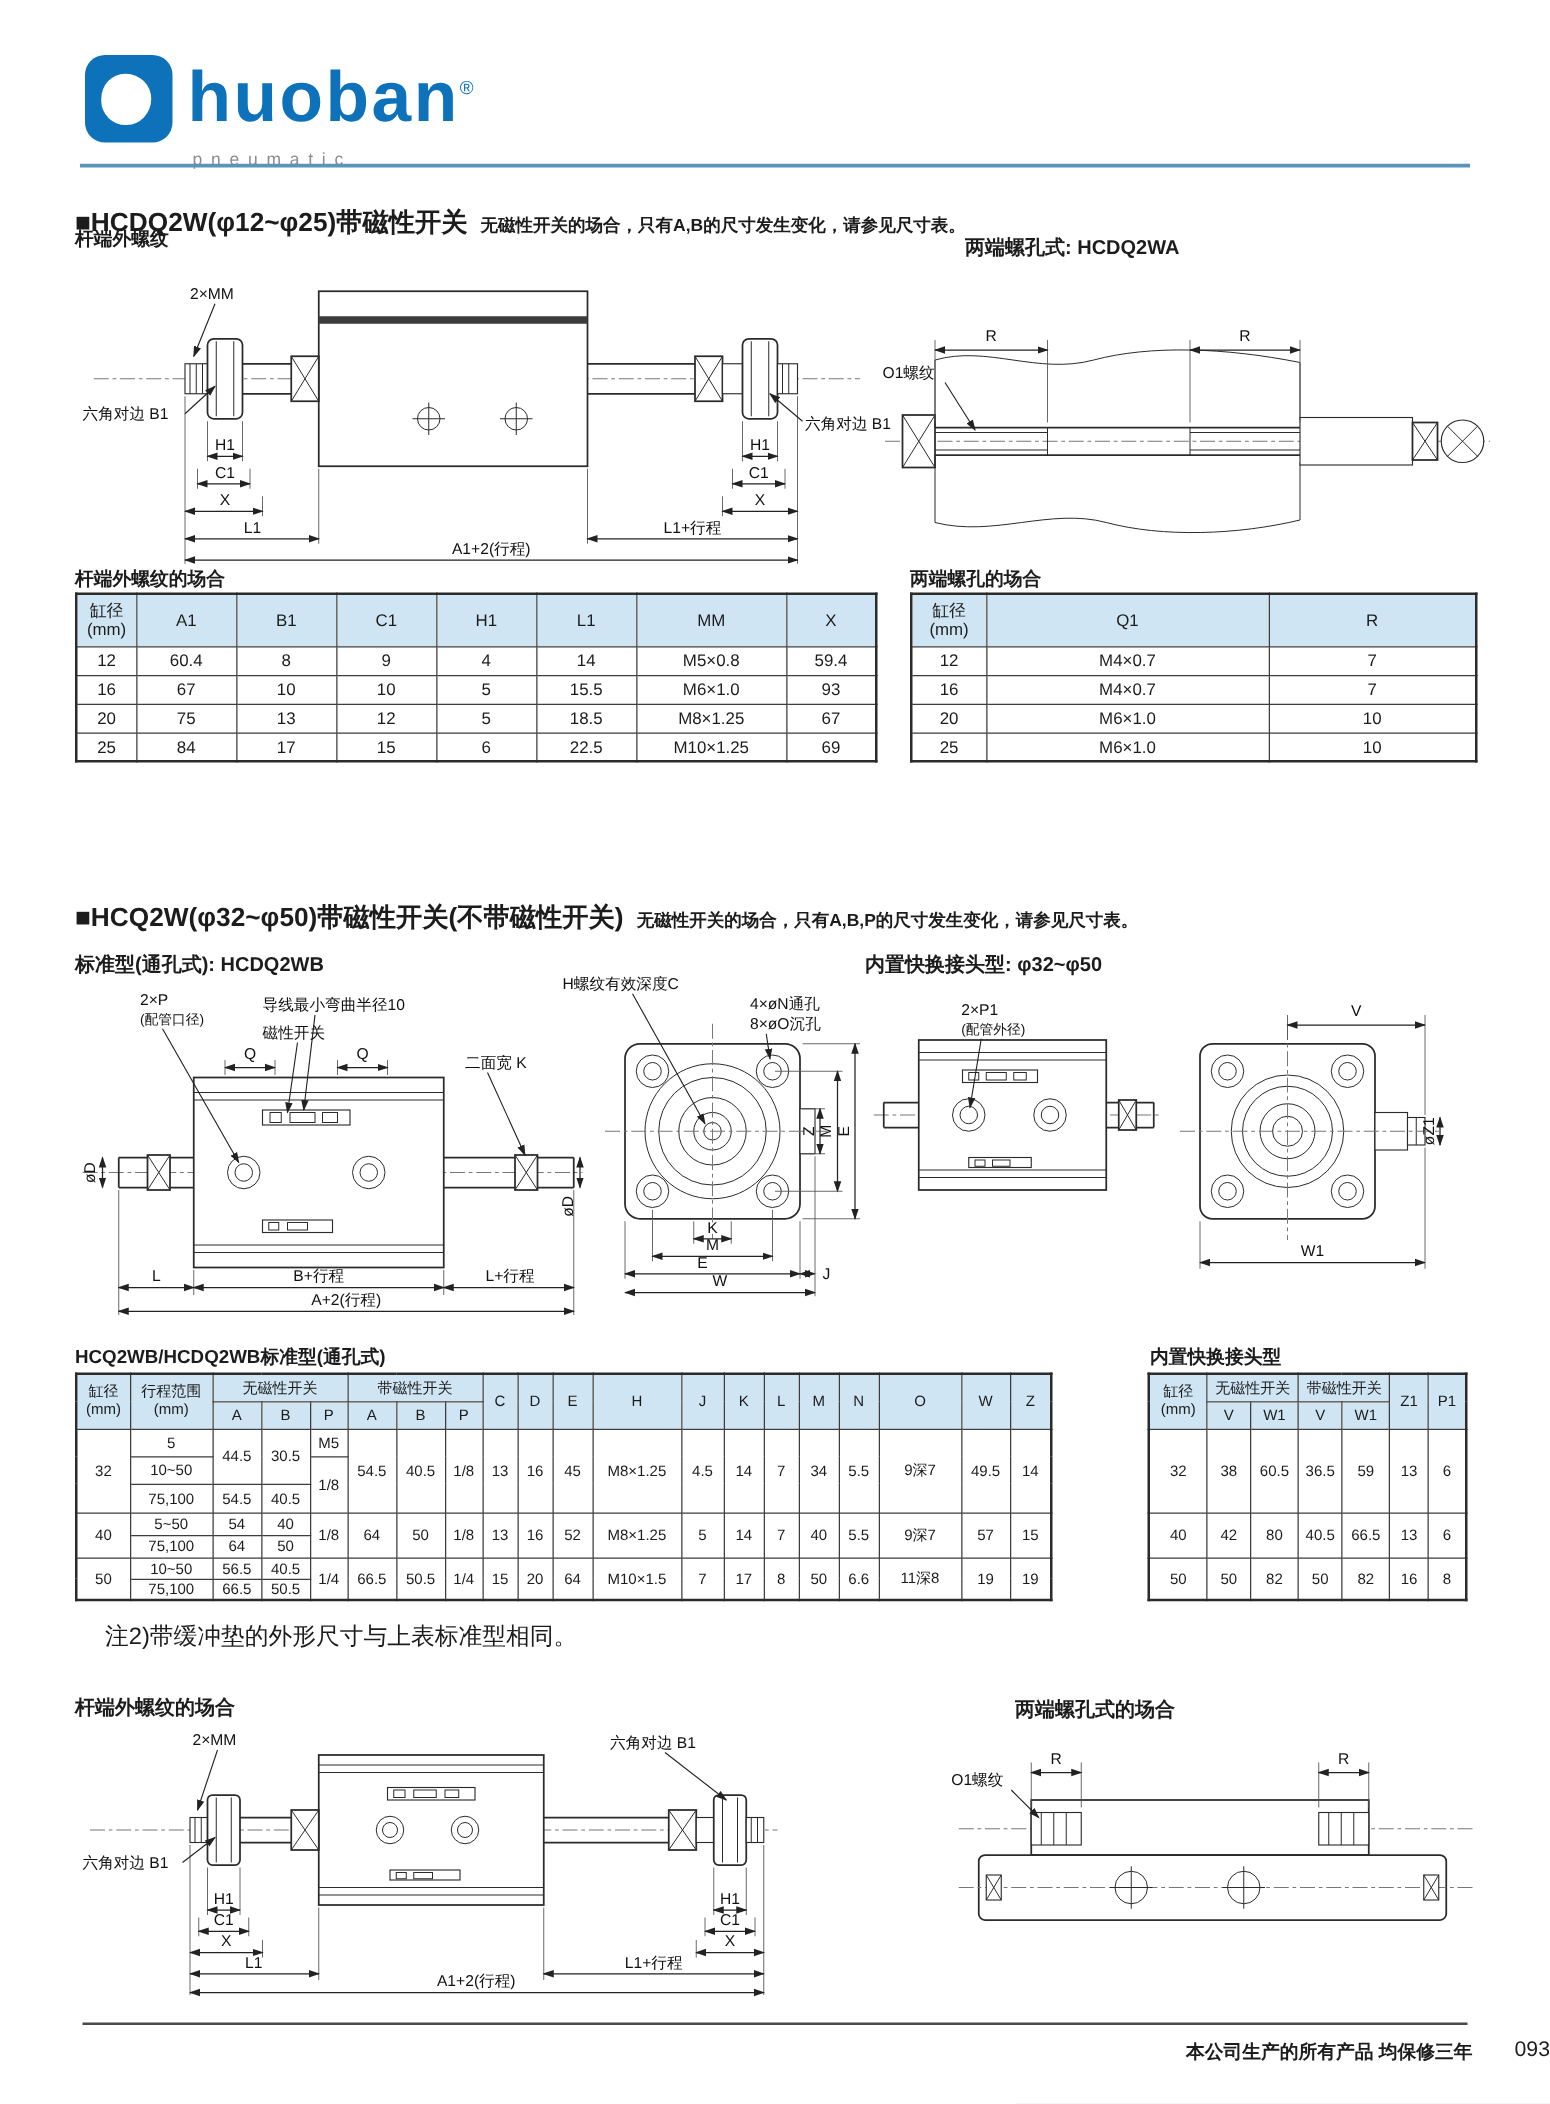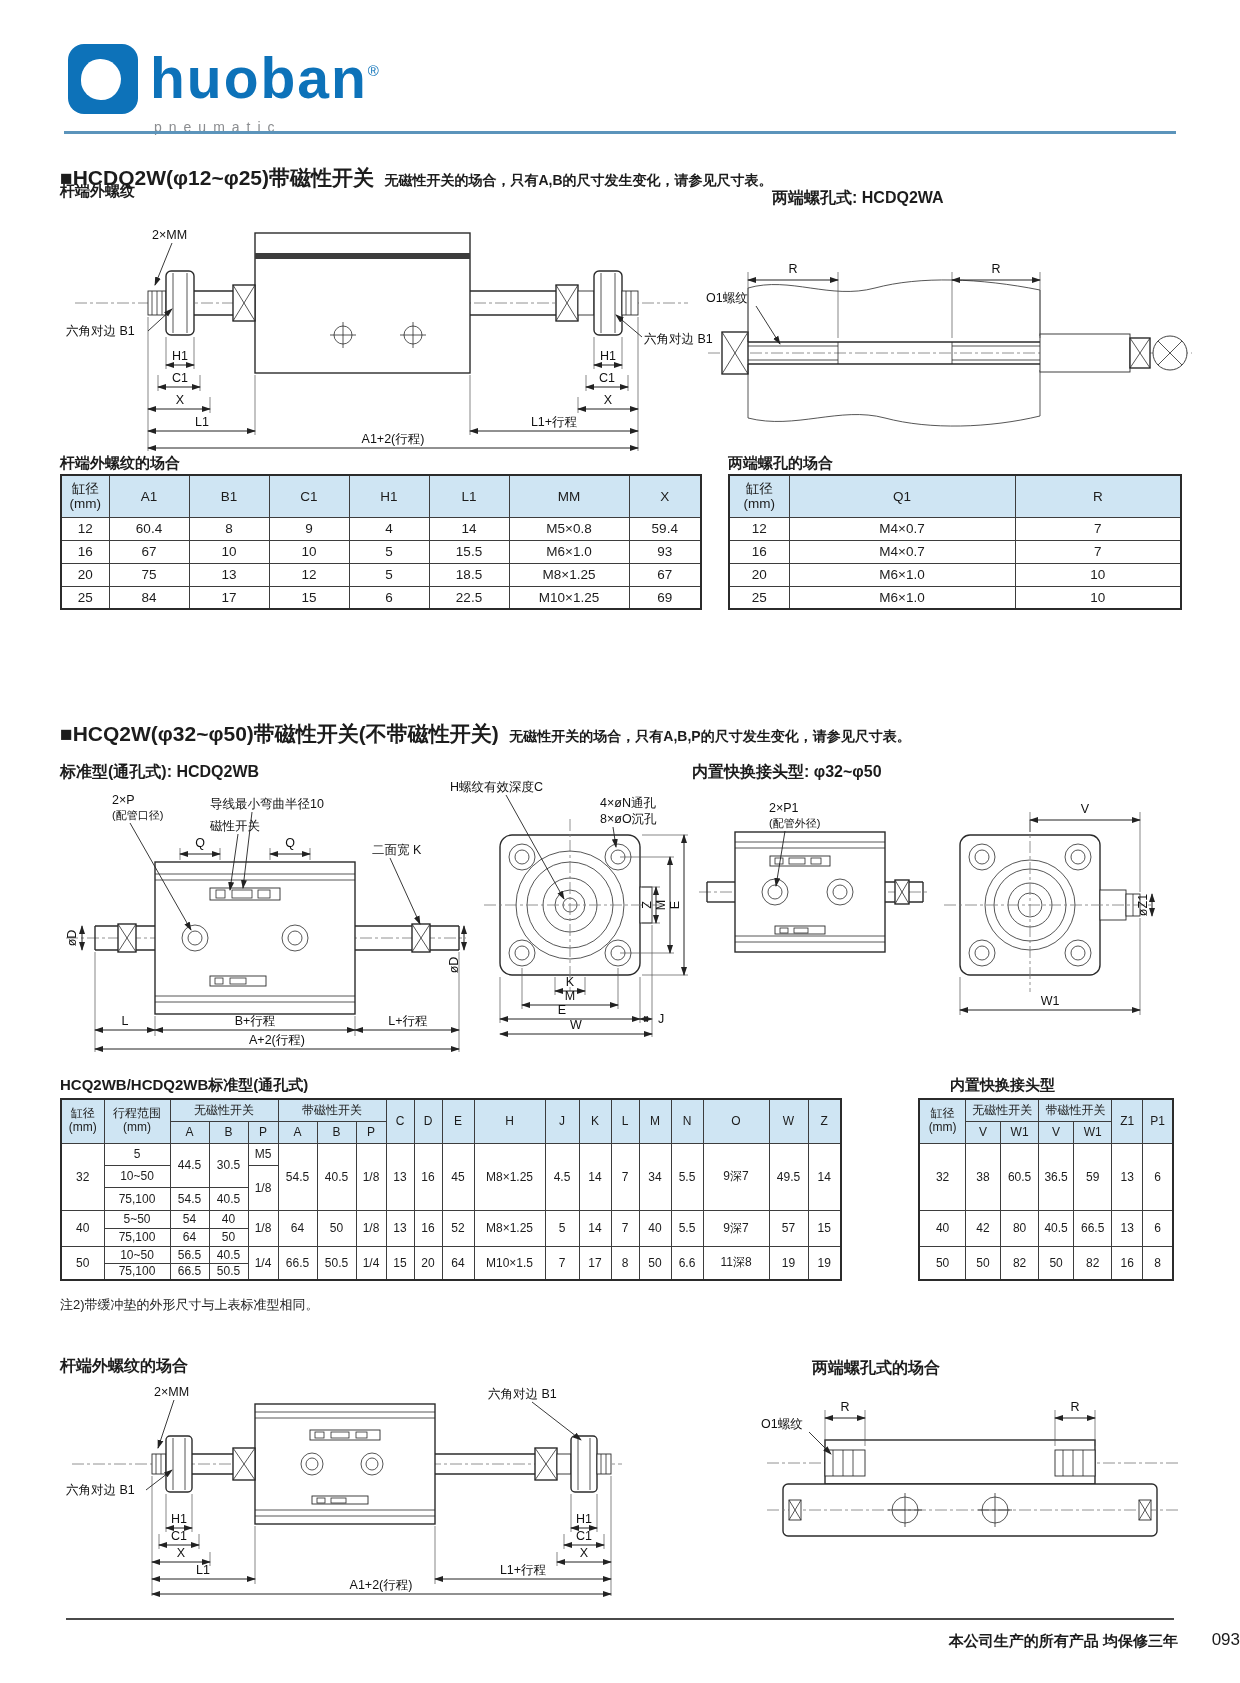--- a/index.html
+++ b/index.html
@@ -15,21 +15,21 @@
   .brand-sub{font-size:14px;color:#8b8d90;letter-spacing:7px;margin-top:12px;padding-left:4px;}
   .hdr-title{position:absolute;right:60px;top:48px;text-align:right;}
   .hdr-title .t1{font-size:23px;font-weight:bold;}
   .hdr-title .t2{font-size:21px;font-weight:bold;margin-top:6px;}
   .rule-blue{position:absolute;left:64px;top:131px;width:1112px;height:3px;background:var(--rule);}
   
   .sec-title{font-size:21px;font-weight:bold;white-space:nowrap;}
   .sec-note{font-size:14px;font-weight:bold;margin-left:6px;}
   .sub-label{font-size:16px;font-weight:bold;white-space:nowrap;}
   .t-title{font-size:15px;font-weight:bold;white-space:nowrap;}
-  .note-text{font-size:13px;}
+  .note-text{font-size:19px;margin-left:24px;}
   
   table.dtable{border-collapse:collapse;table-layout:fixed;background:#fff;border:2px solid #2b2b2b;}
   .dtable th,.dtable td{border:1px solid #3d3d3d;text-align:center;vertical-align:middle;
       font-weight:normal;padding:0 1px;overflow:hidden;white-space:nowrap;}
   .dtable thead th{background:var(--thead);}
   .t12 th,.t12 td{font-size:13.5px;}
   .t3 th,.t3 td{font-size:12px;}
   .t4 th,.t4 td{font-size:12px;}
   .two-line div{line-height:1.15;}
   
@@ -630,21 +630,21 @@
       </tr>
       <tr style="height:17px">
         <td>75,100</td>
         <td>66.5</td>
         <td>50.5</td>
       </tr>
     </tbody>
   </table>
   <div class="abs note-text" style="left:60px;top:1296px;">注2)带缓冲垫的外形尺寸与上表标准型相同。</div>
 
-  <div class="abs t-title" style="left:950px;top:1076px;">内置快换接头型</div>
+  <div class="abs t-title" style="left:920px;top:1076px;">内置快换接头型</div>
   <table class="dtable t4 abs" style="left:918px;top:1098px;width:256px;">
     <colgroup>
         <col style="width:46px">
         <col style="width:34px">
         <col style="width:38px">
         <col style="width:34px">
         <col style="width:38px">
         <col style="width:30px">
         <col style="width:30px">
       </colgroup>

